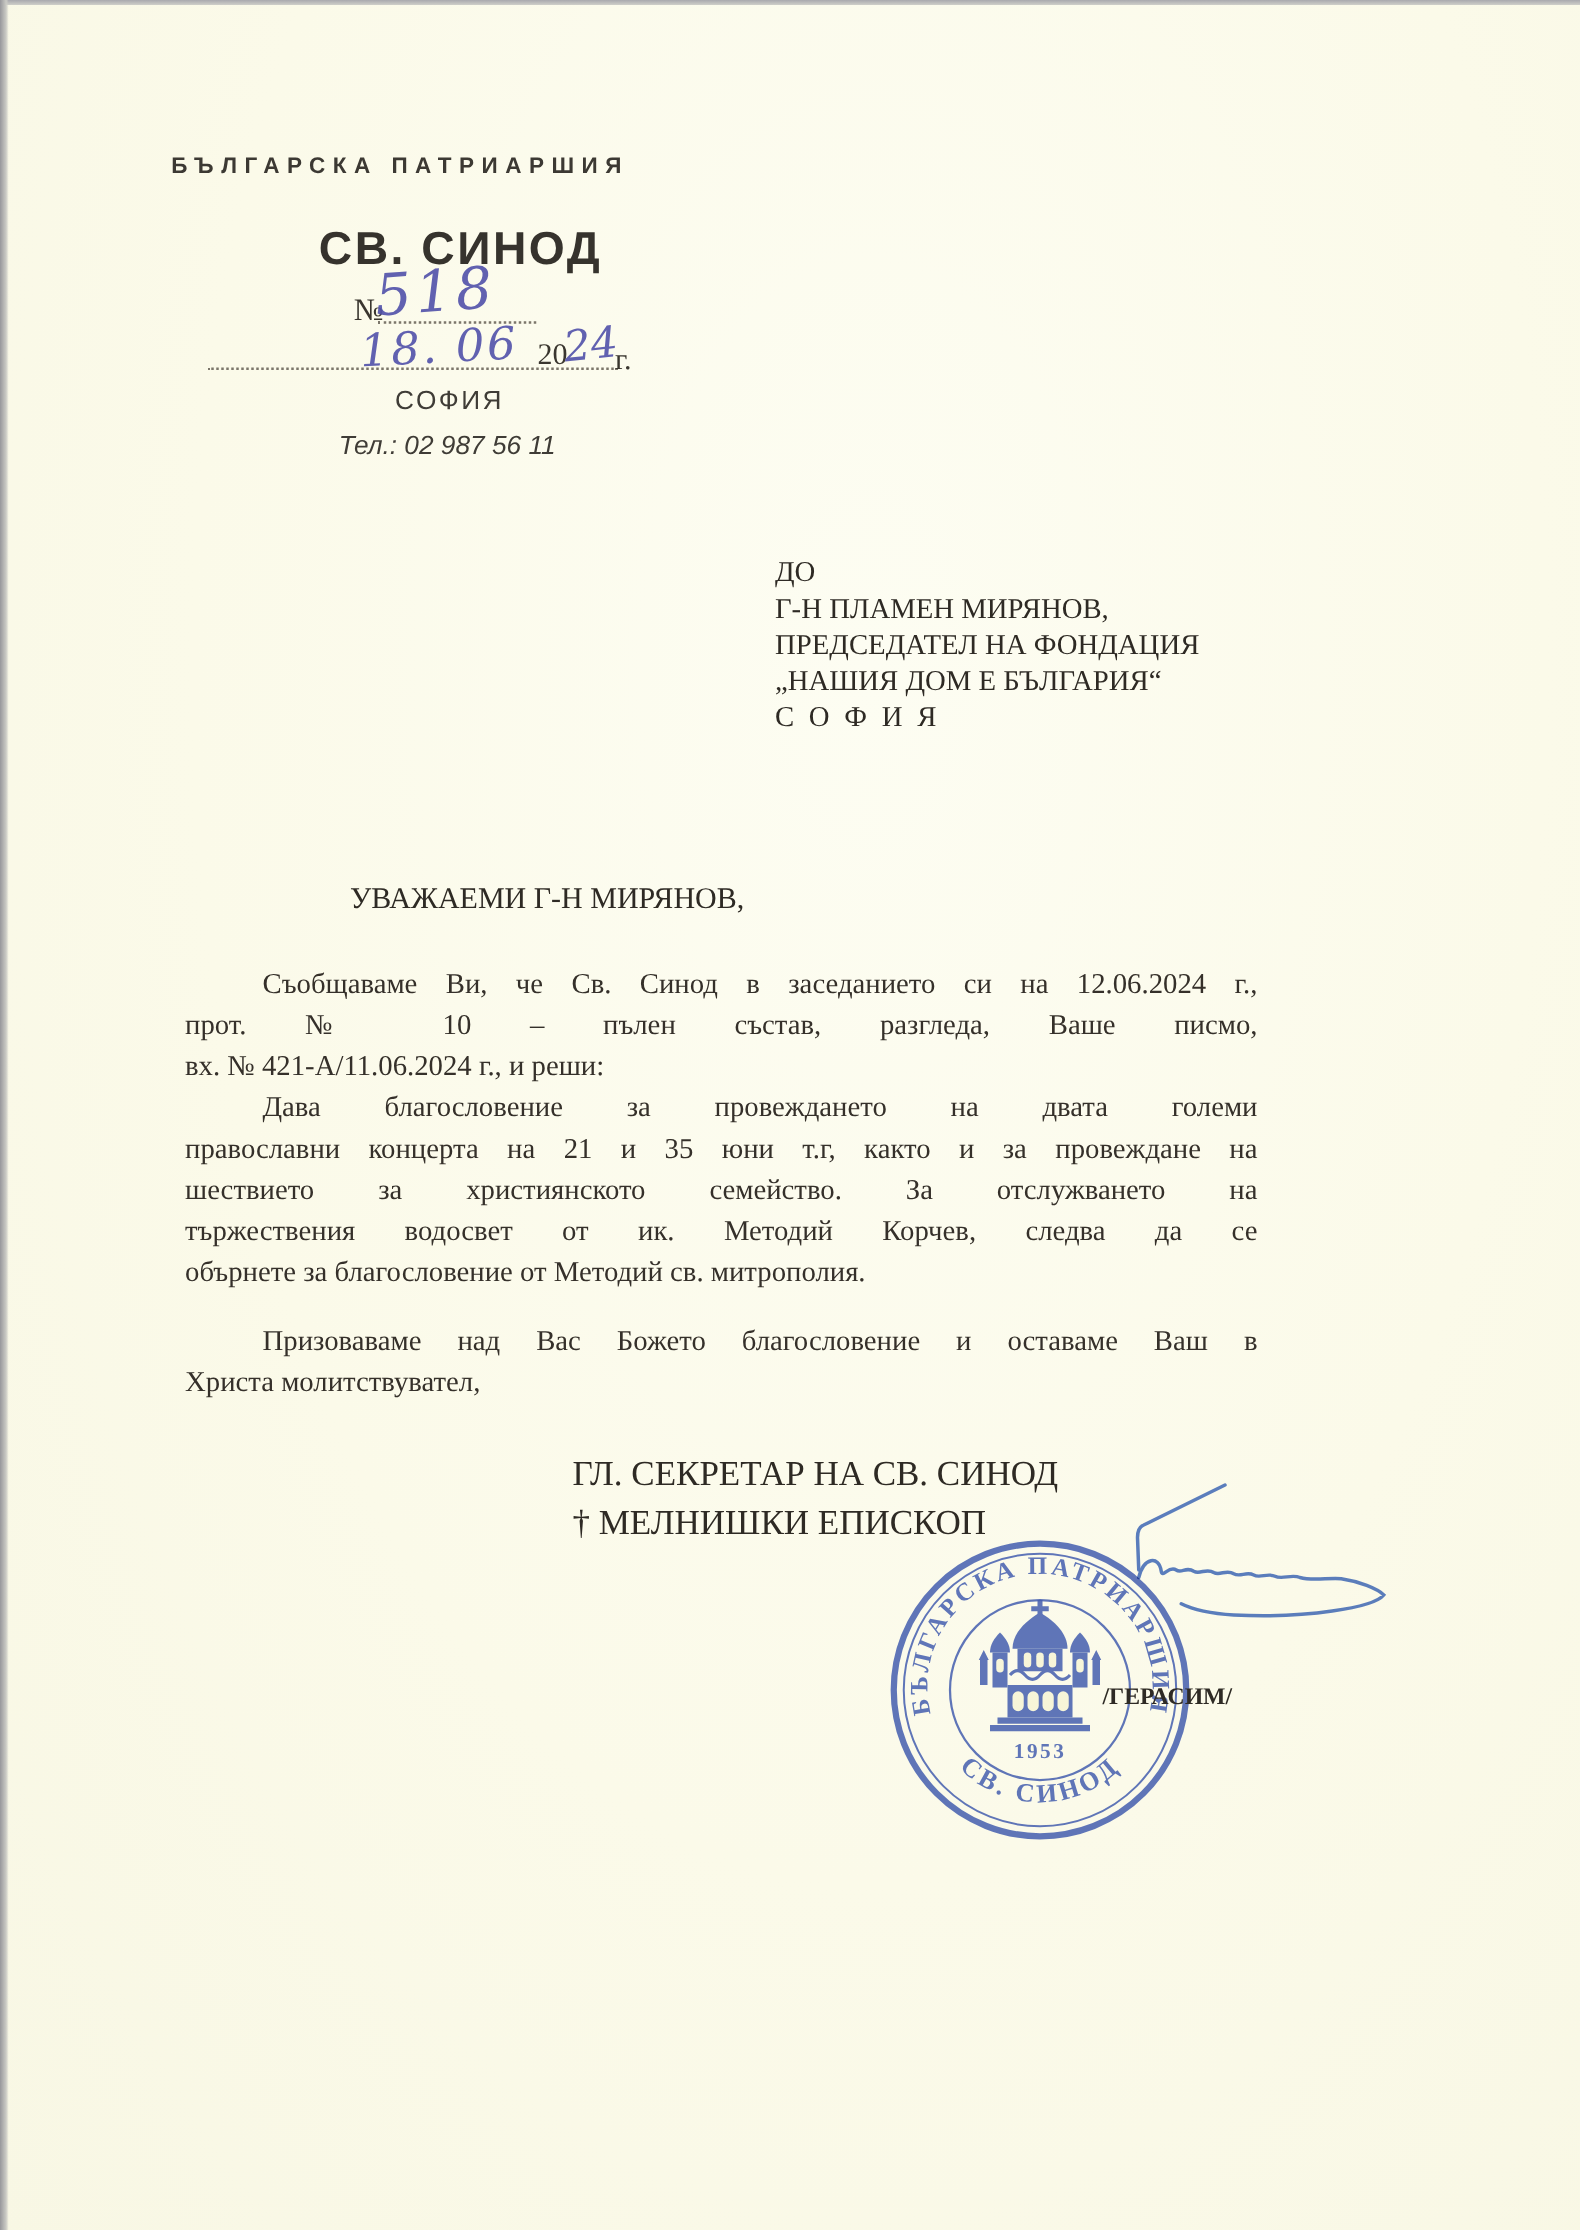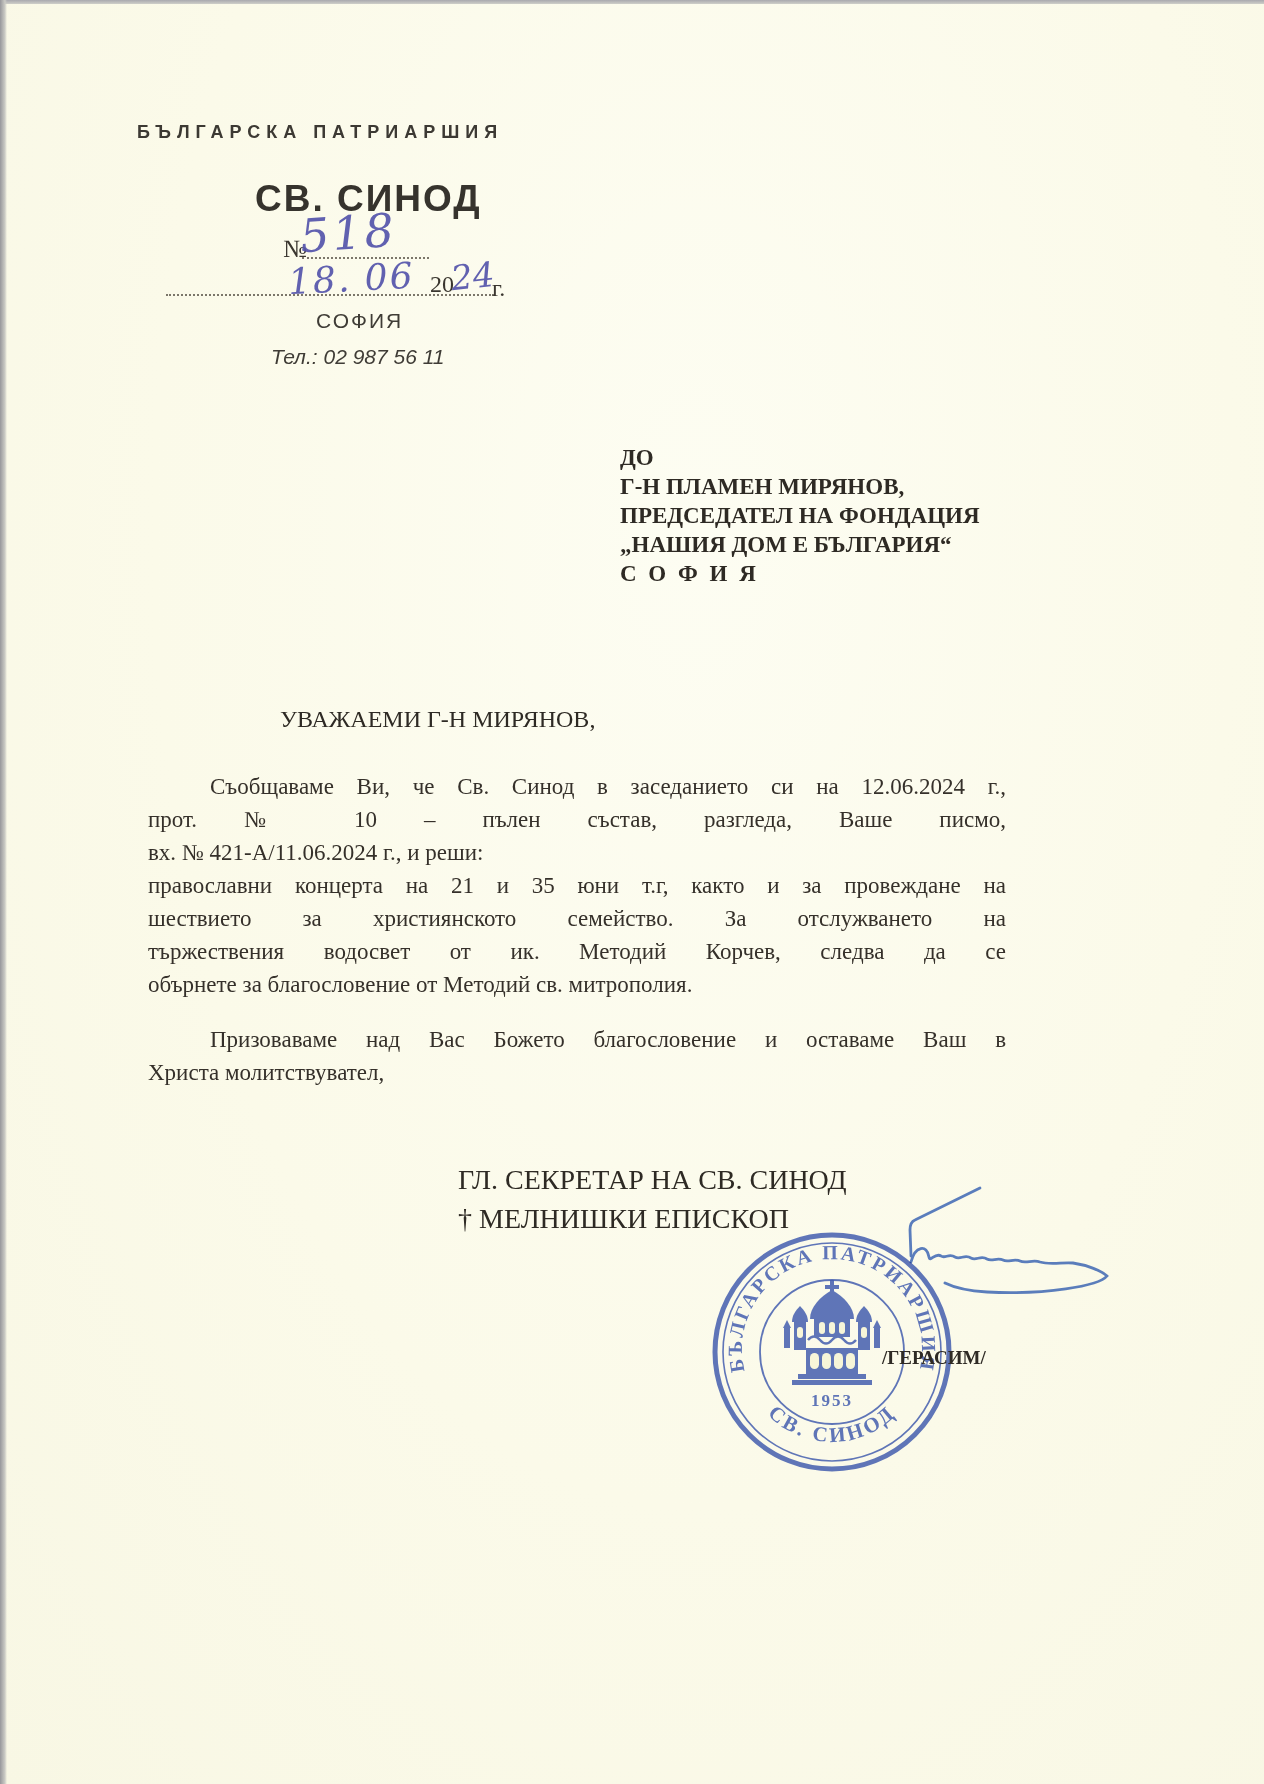--- a/index.html
+++ b/index.html
@@ -37,21 +37,21 @@
   .dotline2{left:166px;top:294px;width:328px;}
   .yr-prefix{position:absolute;left:430px;top:271px;font-size:24px;color:#3a362f;}
   .yr-suffix{position:absolute;left:492px;top:275px;font-size:24px;color:#3a362f;}
   .city{position:absolute;left:316px;top:309px;
     font-family:"Liberation Sans","DejaVu Sans",sans-serif;
     font-size:21px;letter-spacing:2px;color:#3f3c36;}
   .phone{position:absolute;left:271px;top:345px;
     font-family:"Liberation Sans","DejaVu Sans",sans-serif;
     font-size:21px;color:#3f3c36;font-style:italic;}
   
-  .recipient{position:absolute;left:620px;top:443px;font-size:23px;font-weight:bold;
+  .recipient{position:absolute;left:620px;top:443px;font-size:23px;font-weight:normal;
     line-height:29px;color:#2e2a24;}
   .recipient .r-city{letter-spacing:3px;}
   
   .salutation{position:absolute;left:280px;top:706px;font-size:24px;font-weight:normal;color:#2e2a24;}
   .body-text{position:absolute;left:148px;top:770px;width:858px;font-size:23px;
     line-height:33px;color:#35302a;}
   .line{width:100%;}
   .jline{text-align:justify;text-align-last:justify;}
   .lline{text-align:left;}
   .indent{text-indent:62px;}
@@ -94,20 +94,21 @@
     <div>„НАШИЯ ДОМ Е БЪЛГАРИЯ“</div>
     <div class="r-city">С О Ф И Я</div>
   </div>
 
   <div class="salutation">УВАЖАЕМИ Г-Н МИРЯНОВ,</div>
 
   <div class="body-text">
     <div class="line jline indent">Съобщаваме Ви, че Св. Синод в заседанието си на 12.06.2024 г.,</div>
     <div class="line jline">прот. № 10 – пълен състав, разгледа, Ваше писмо,</div>
     <div class="line lline">вх. № 421-А/11.06.2024 г., и реши:</div>
+    <div class="line jline indent">Дава благословение за провеждането на двата големи</div>
     <div class="line jline">православни концерта на 21 и 35 юни т.г, както и за провеждане на</div>
     <div class="line jline">шествието за християнското семейство. За отслужването на</div>
     <div class="line jline">тържествения водосвет от ик. Методий Корчев, следва да се</div>
     <div class="line lline">обърнете за благословение от Методий св. митрополия.</div>
     <div class="line jline indent gap-before">Призоваваме над Вас Божето благословение и оставаме Ваш в</div>
     <div class="line lline">Христа молитствувател,</div>
   </div>
 
   <div class="sig-titles">
     <div>ГЛ. СЕКРЕТАР НА СВ. СИНОД</div>

